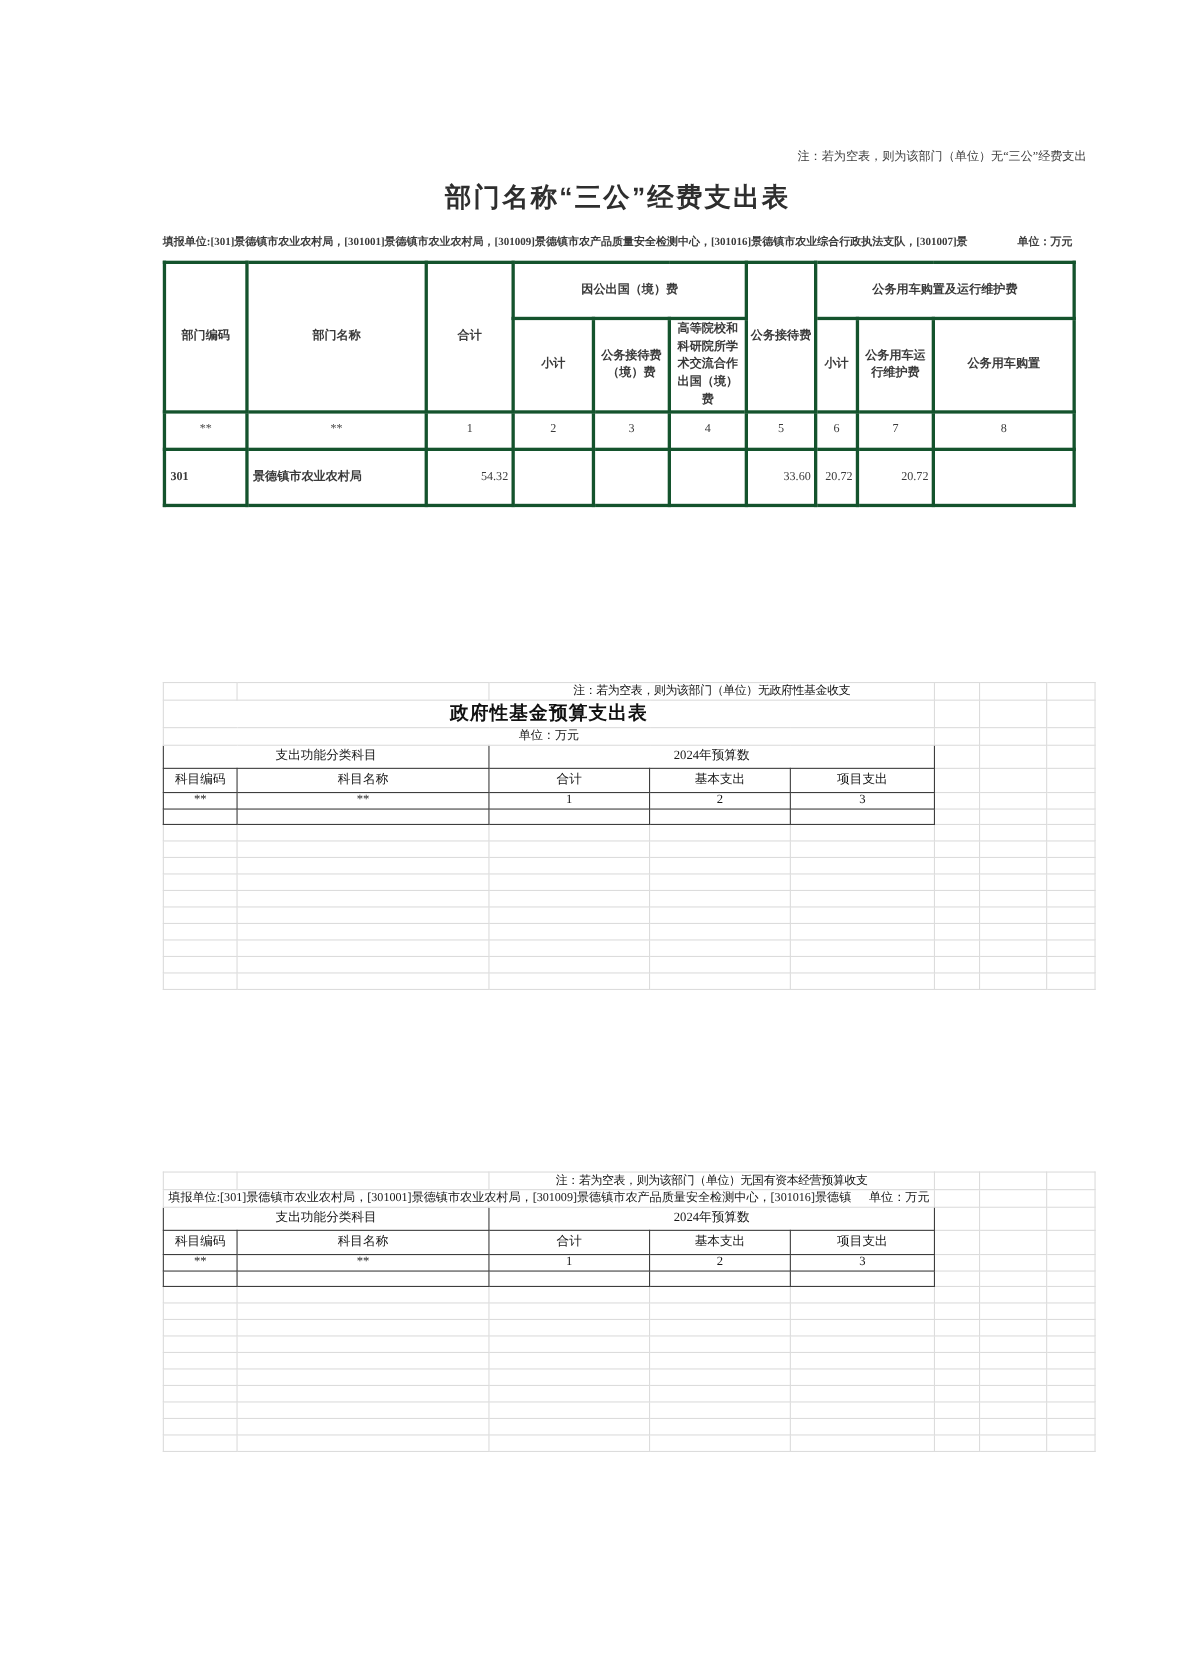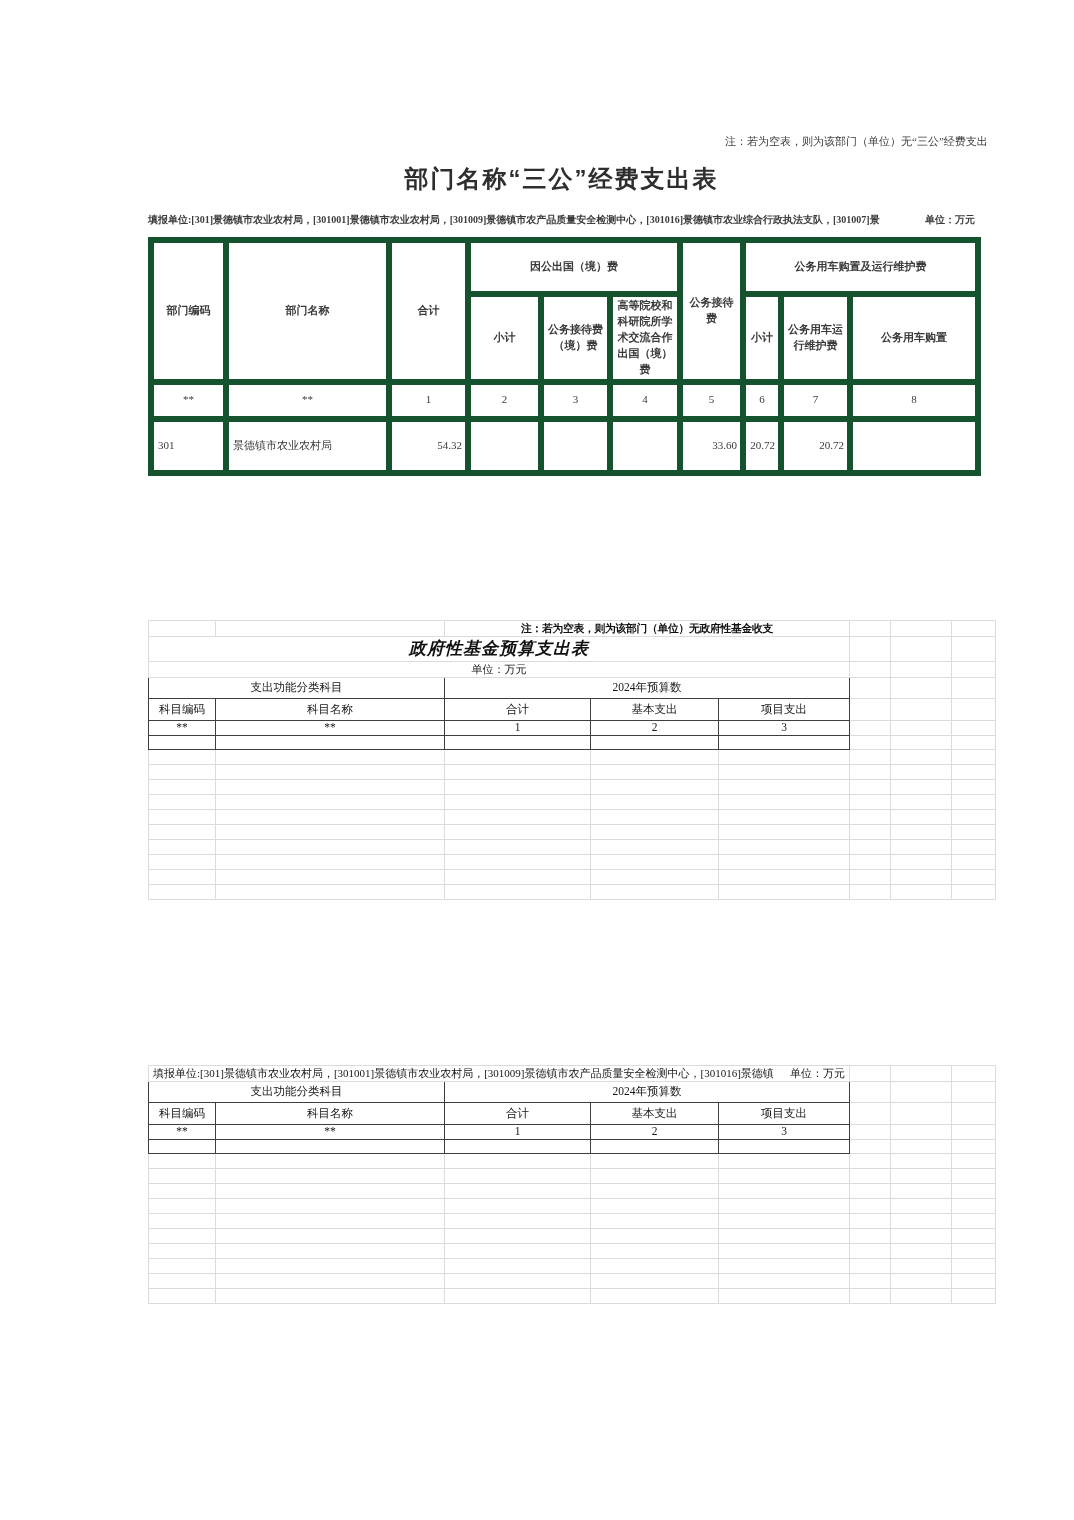--- a/index.html
+++ b/index.html
@@ -11,48 +11,48 @@
   .t1-note{position:absolute;top:134px;left:725px;width:258px;font-size:11px;font-weight:400;
            color:#3c3c3c;white-space:nowrap;}
   .t1-title{position:absolute;top:163px;left:148px;width:827px;margin:0;text-align:center;
             font-family:"Liberation Sans","DejaVu Sans",sans-serif;font-size:24px;font-weight:700;
             letter-spacing:2px;color:#2e2e2e;}
   .t1-unitline{position:absolute;top:213px;left:148px;width:827px;display:flex;
                justify-content:space-between;align-items:flex-end;font-size:10px;font-weight:600;
                color:#3c3c3c;white-space:nowrap;}
   table.t1{position:absolute;top:237px;left:148px;width:827px;border-collapse:collapse;
            table-layout:fixed;font-size:11px;color:#3a3a3a;}
-  table.t1 td{border:6px solid #14532d;text-align:center;vertical-align:middle;
+  table.t1 td{border:3px solid #14532d;text-align:center;vertical-align:middle;
               padding:1px 2px;overflow:hidden;font-weight:600;line-height:1.45;}
   tr.t1r1 td{height:46px;}
   tr.t1r2 td{height:66px;}
   tr.t1r3 td{height:29px;font-weight:400;}
   tr.t1r4 td{height:46px;font-weight:400;}
   .t1 .num{text-align:right;padding-right:3px;}
-  .t1 .txt{text-align:left;padding-left:4px;}
+  .t1 .txt{text-align:left;padding-left:4px;font-weight:bold;}
 
   
   table.sheet{position:absolute;width:847px;border-collapse:collapse;table-layout:fixed;
               font-size:11.5px;color:#161616;}
   table.sheet td{border:1px solid #dcdcdc;text-align:center;vertical-align:middle;
                  padding:0 2px;overflow:hidden;white-space:nowrap;line-height:1.2;}
   table.sheet td.d{border:1.4px solid #3e3e3e;}
   table.t2{left:148px;top:620px;}
   table.t3{left:148px;top:1065px;}
-  tr.r-note td{height:15px;font-weight:bold;}
+  tr.r-note td{height:15px;}
   tr.r-title td{height:24px;}
   tr.r-unit td{height:15px;}
   tr.r-ha td{height:20px;}
   tr.r-hb td{height:21px;}
   tr.r-num td{height:14px;}
   tr.r-empty td{height:13px;}
   tr.grow td{height:14px;}
   .note-cell{text-align:right;font-size:10.8px;letter-spacing:-.3px;color:#111;}
   .title-cell{font-family:"Liberation Sans","DejaVu Sans",sans-serif;font-size:17px;
-              font-weight:700;letter-spacing:1px;color:#111;font-style:italic;}
+              font-weight:700;letter-spacing:1px;color:#111;}
   .unit-cell{text-align:right;font-size:11px;padding-right:4px;}
   .unit-flex{display:flex;justify-content:space-between;align-items:center;
              font-size:11px;padding:0 2px;}
   .unit-flex .fl{overflow:hidden;white-space:nowrap;text-align:left;}
 </style>
 </head>
 <body>
 
 <div class="t1wrap">
   <div class="t1-note">注：若为空表，则为该部门（单位）无“三公”经费支出</div>
@@ -298,20 +298,28 @@
     <col style="width:67px">
       <col style="width:229px">
       <col style="width:146px">
     <col style="width:128px">
       <col style="width:131px">
       <col style="width:41px">
     <col style="width:61px">
       <col style="width:44px">
   </colgroup>
   <tbody>
+    <tr class="r-note">
+      <td></td>
+        <td></td>
+      <td colspan="3" class="note-cell">注：若为空表，则为该部门（单位）无国有资本经营预算收支</td>
+      <td></td>
+        <td></td>
+        <td></td>
+    </tr>
     <tr class="r-unit">
       <td colspan="5">
         <div class="unit-flex">
           <span class="fl">填报单位:[301]景德镇市农业农村局，[301001]景德镇市农业农村局，[301009]景德镇市农产品质量安全检测中心，[301016]景德镇</span>
           <span>单位：万元</span>
         </div>
       </td>
       <td></td>
         <td></td>
         <td></td>

